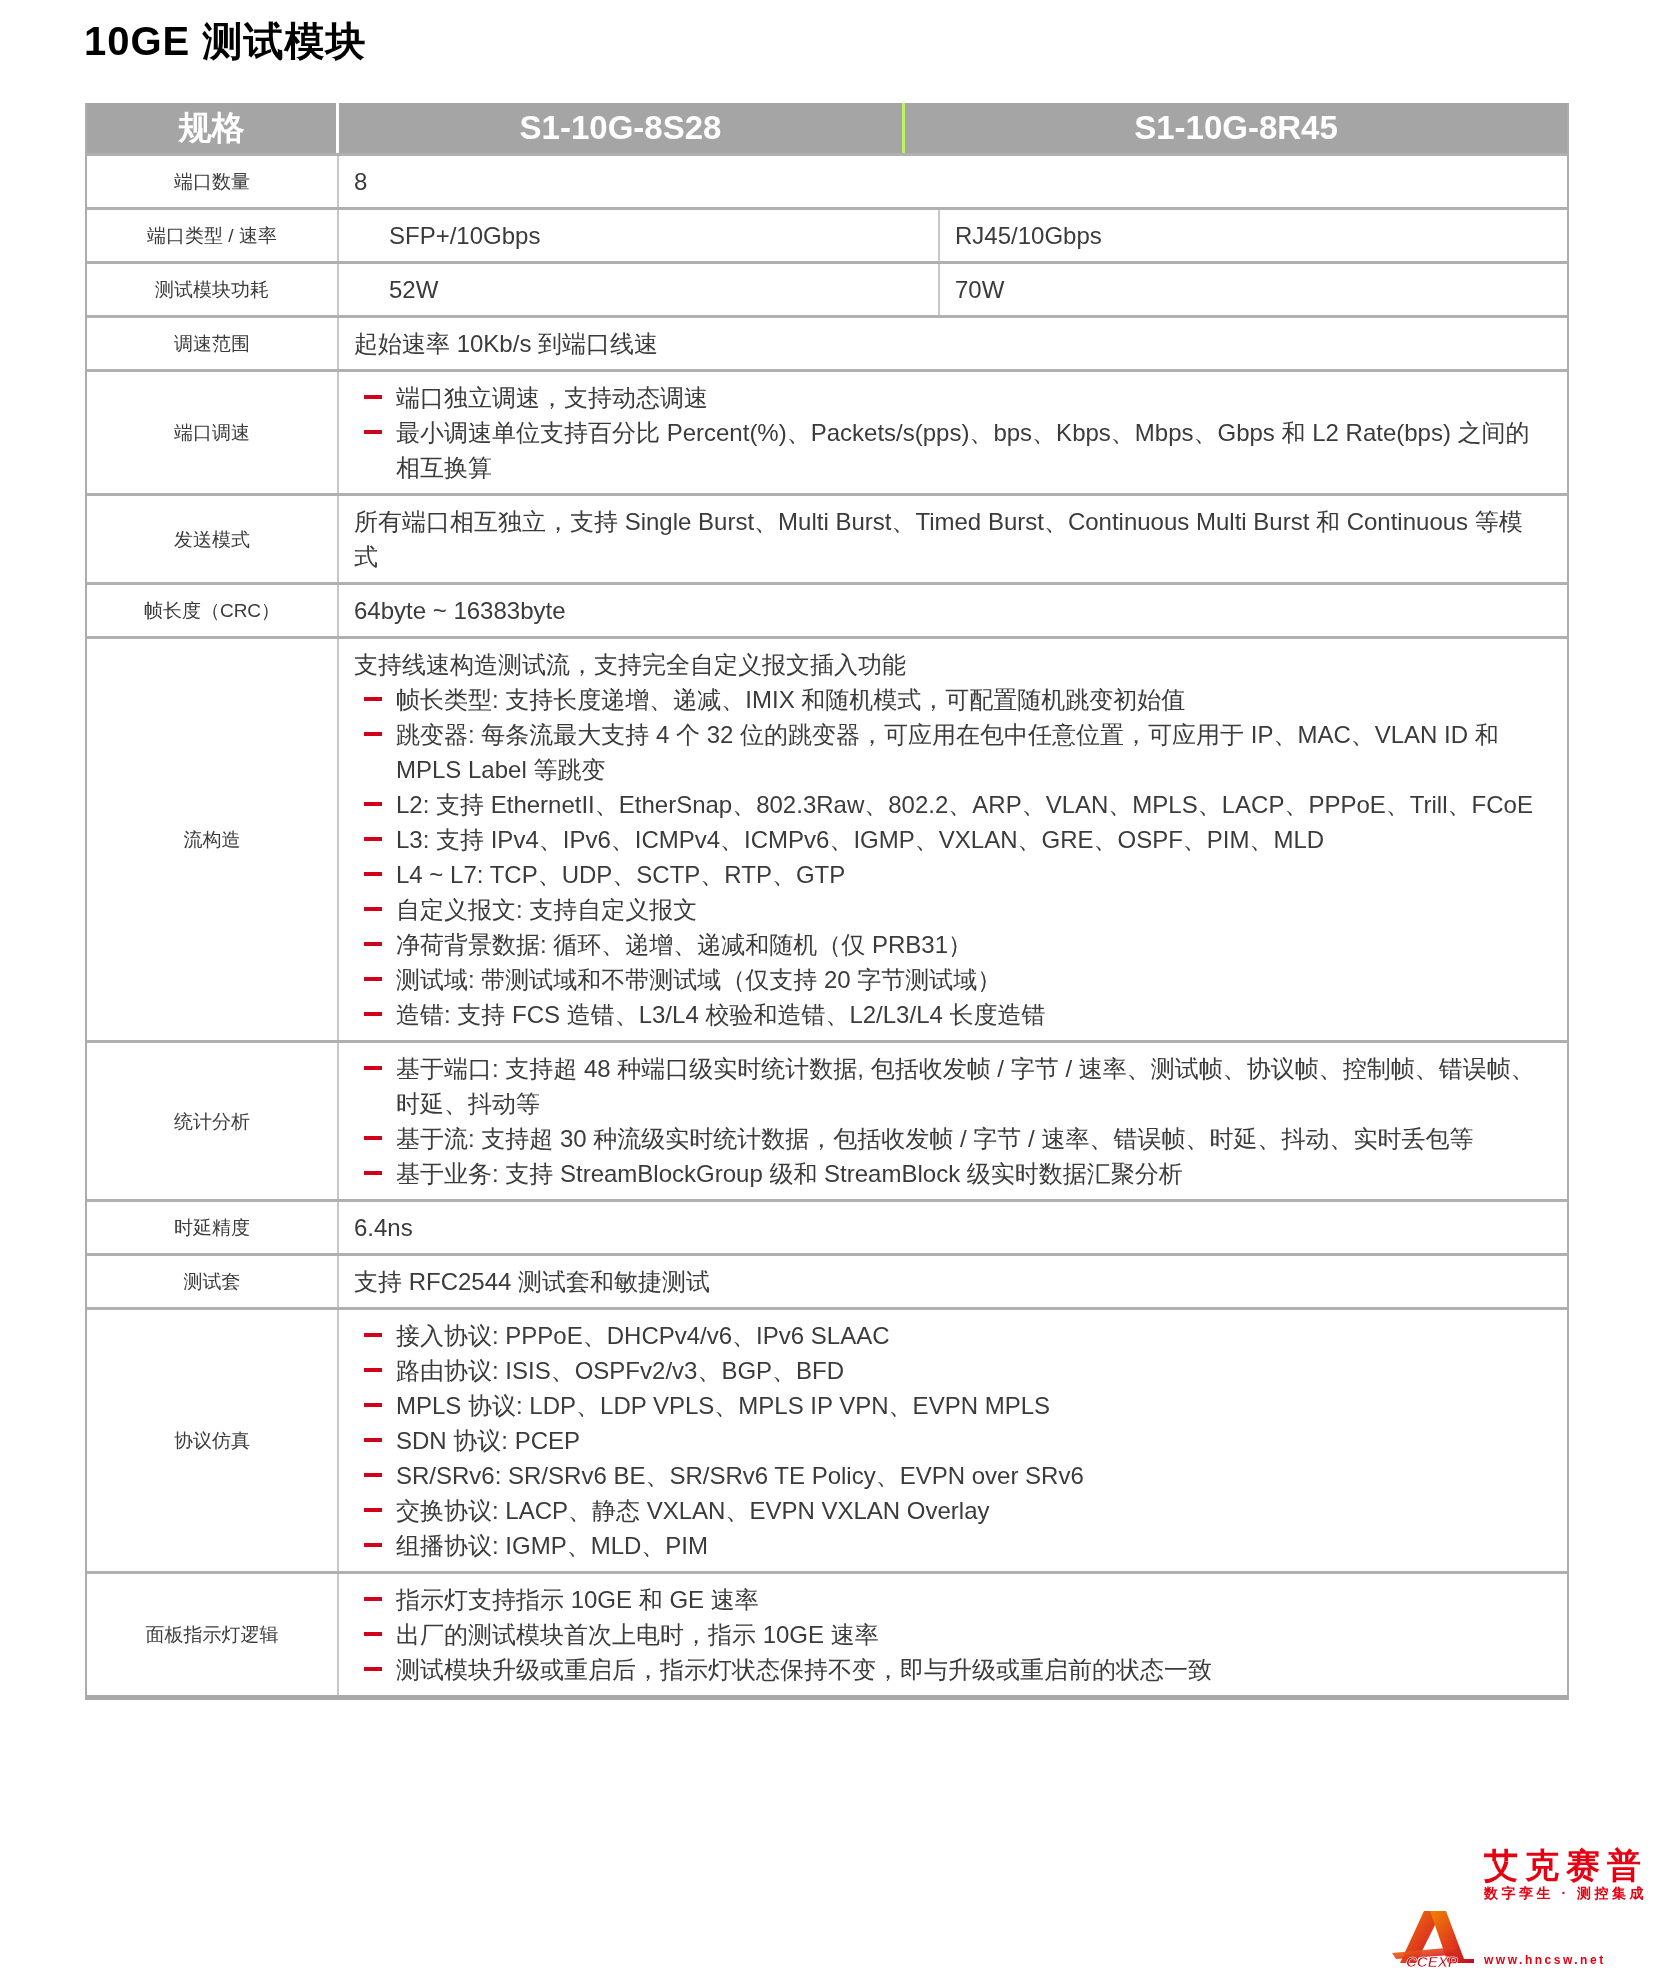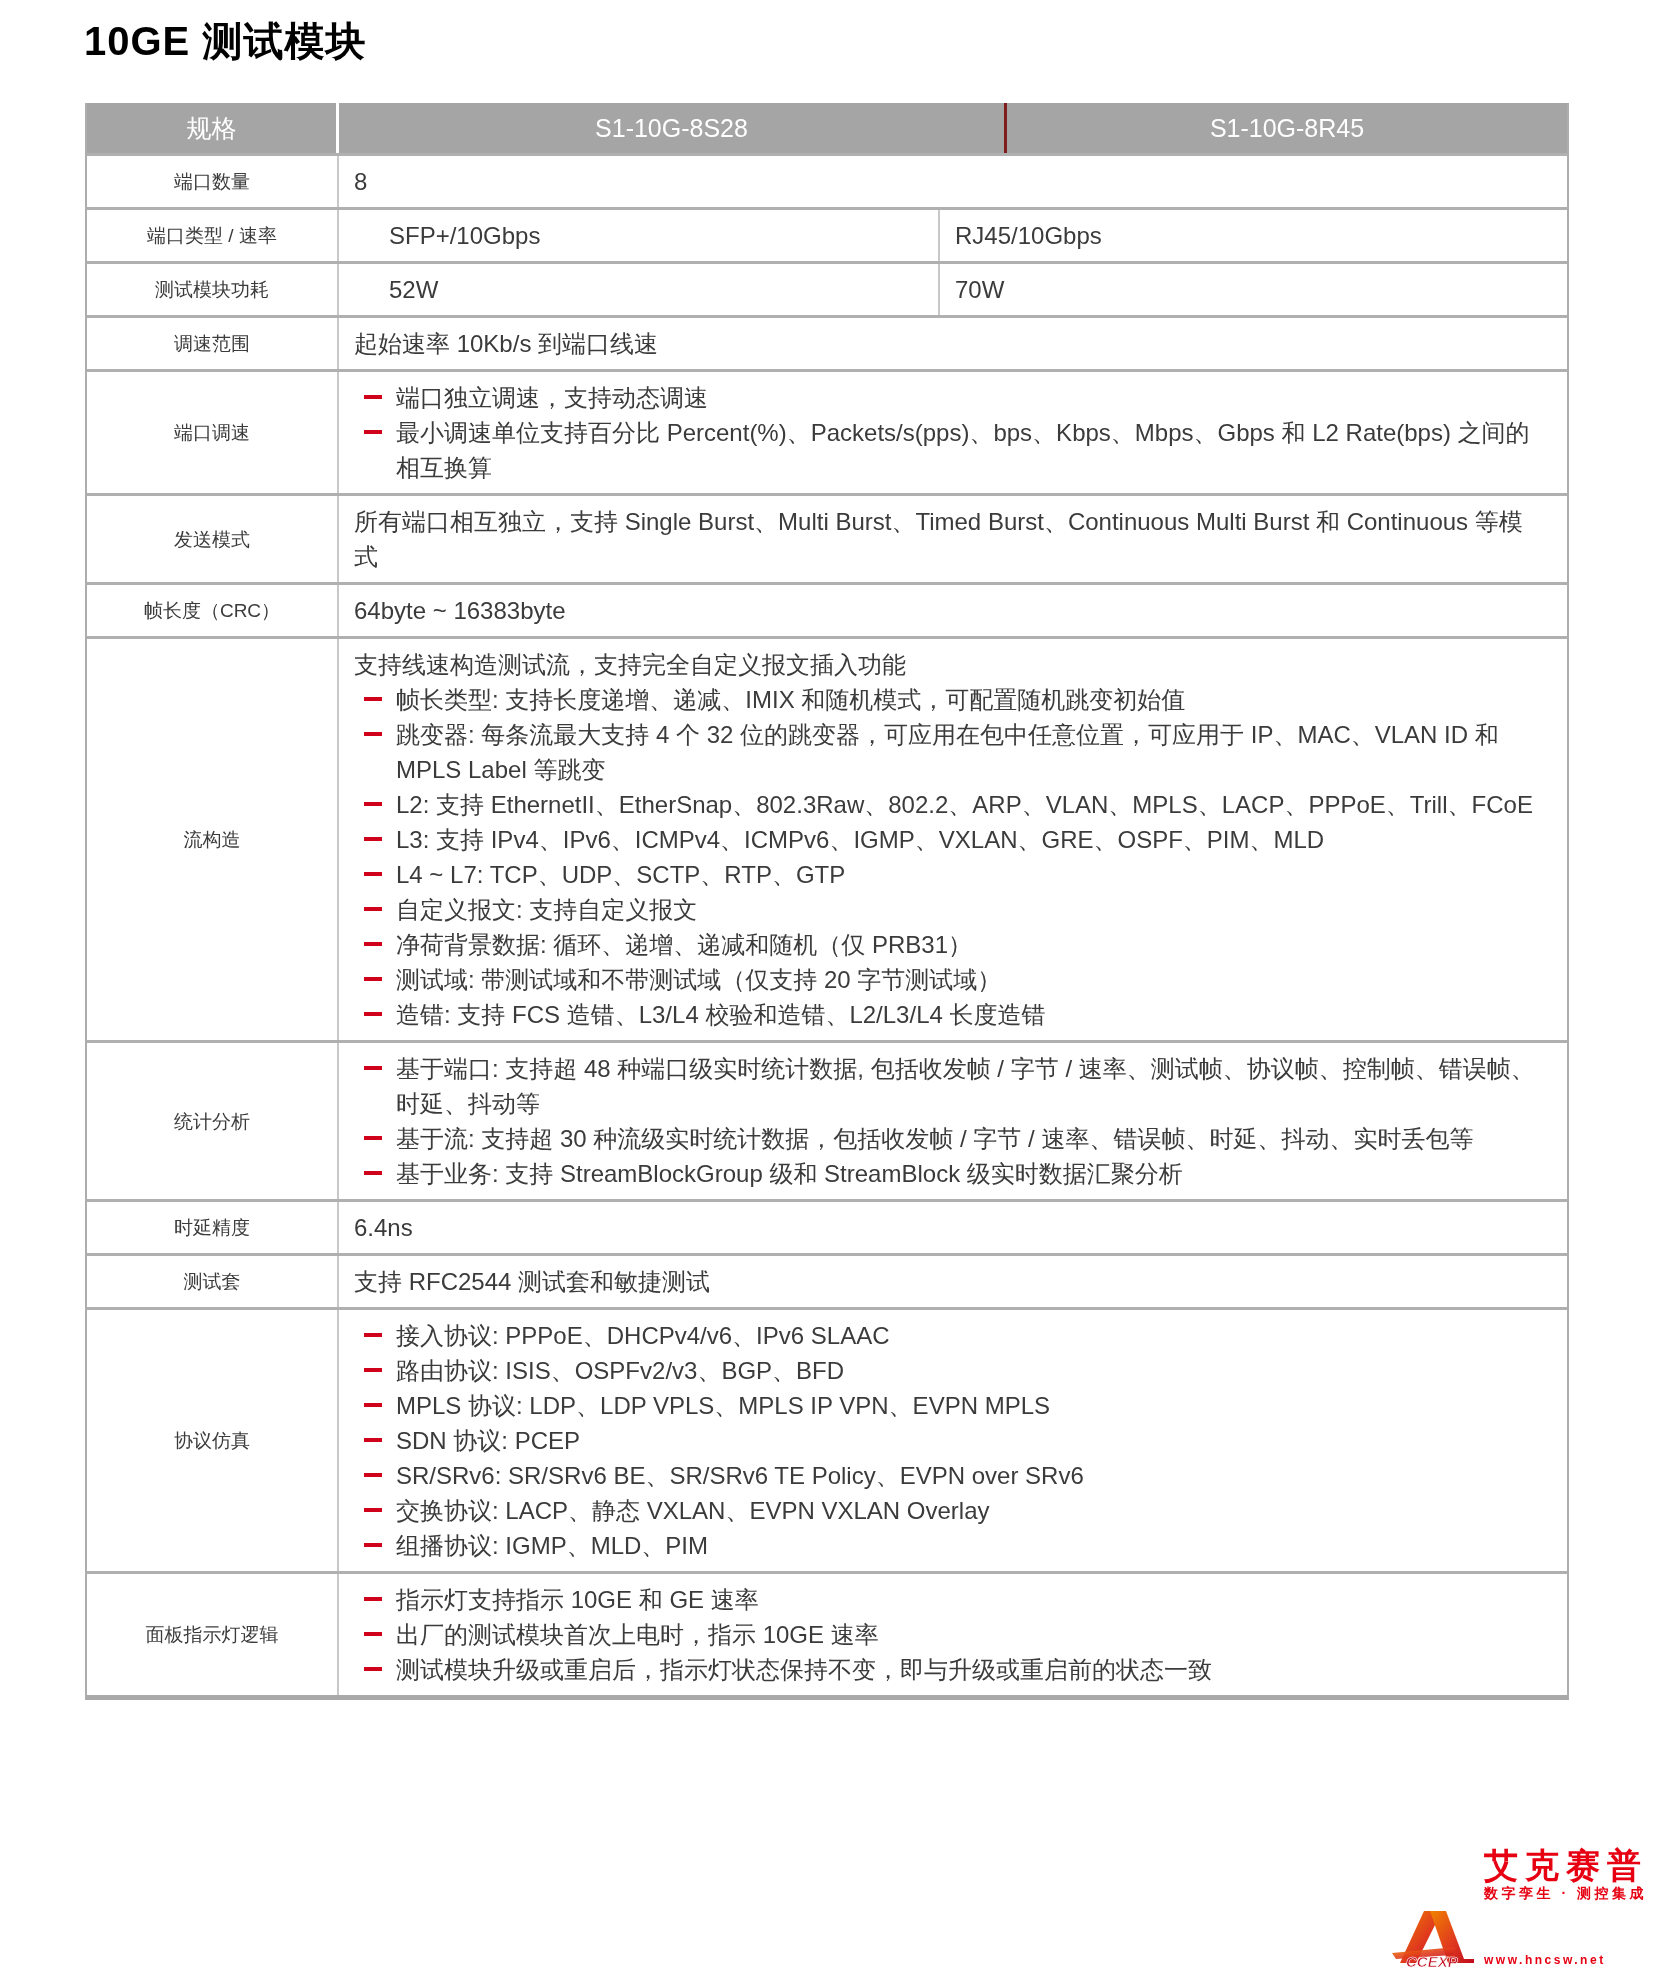--- a/index.html
+++ b/index.html
@@ -14,24 +14,24 @@
   .spec-table{
     position:absolute;left:85px;top:103px;width:1484px;box-sizing:border-box;
     border-left:2px solid #adadad;border-right:2px solid #adadad;border-bottom:5px solid #a9a9a9;
     background:#ffffff;
   }
   .header-row{
     display:flex;height:50px;background:#a5a5a5;
   }
   .header-cell{
     display:flex;align-items:center;justify-content:center;
-    color:#ffffff;font-weight:400;font-size:25px;box-sizing:border-box;
+    color:#ffffff;font-weight:700;font-size:33px;box-sizing:border-box;
   }
   .header-cell.c1{width:252px;border-right:3px solid #ffffff;}
-  .header-cell.c2{width:668px;border-right:3px solid #7f1d1d;}
+  .header-cell.c2{width:566px;border-right:3px solid #bef264;}
   .header-cell.c3{flex:1;}
   .row{
     display:flex;border-top:3px solid #b0b0b0;align-items:stretch;
   }
   .label-cell{
     width:252px;box-sizing:border-box;border-right:2px solid #c8c8c8;
     display:flex;align-items:center;justify-content:center;text-align:center;
     font-size:19px;color:#3b3b3b;padding:8px 6px;line-height:33px;
   }
   .value-cell{

